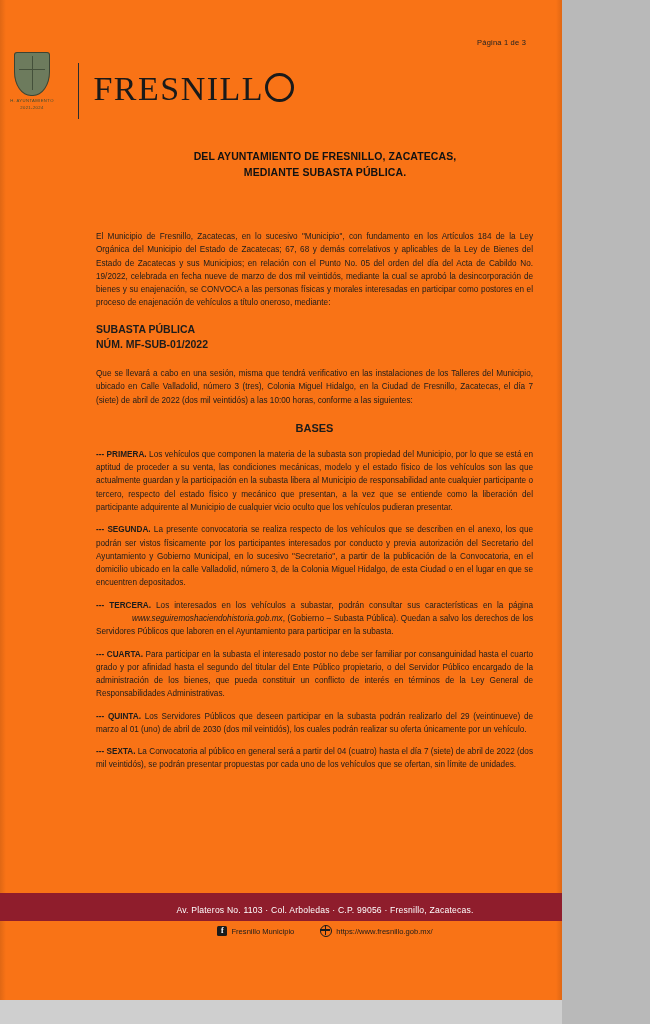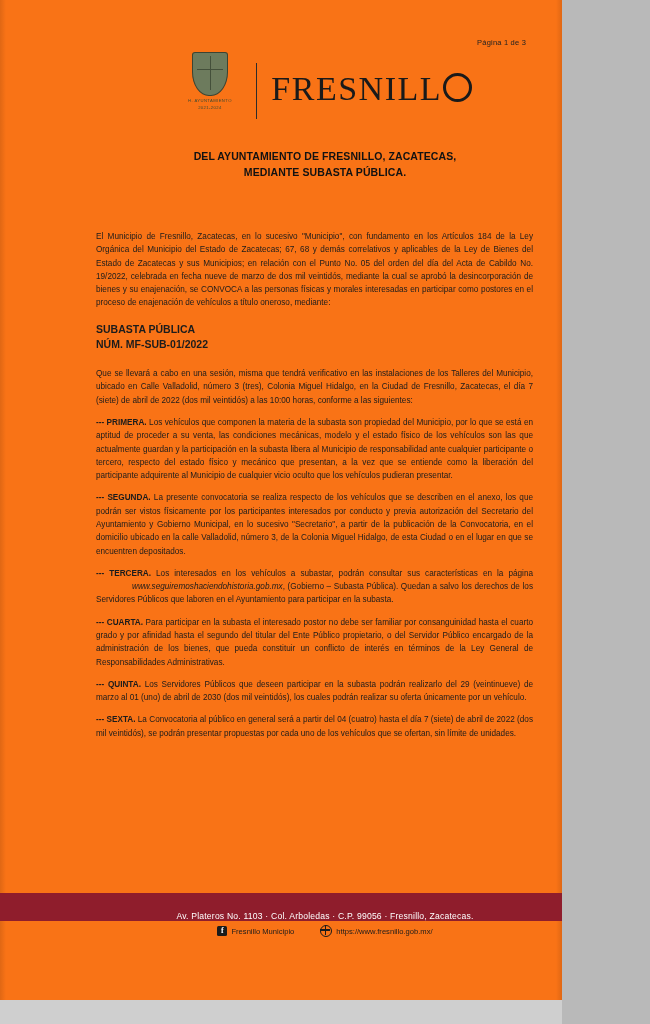--- a/index.html
+++ b/index.html
@@ -24,21 +24,21 @@
     color: #222;
     letter-spacing: .2px;
   }
   
   .header {
     position: absolute;
     top: 52px;
     left: 0;
     width: 650px;
     display: flex;
-    justify-content: center;
+    justify-content: flex-start;
     align-items: center;
   }
   .crest {
     width: 64px;
     height: 78px;
     position: relative;
     display: flex;
     flex-direction: column;
     align-items: center;
     justify-content: flex-start;
@@ -160,21 +160,21 @@
   .footer-bar {
     position: absolute;
     left: 0;
     top: 899px;
     width: 650px;
     height: 22px;
     background: #8f1d2c;
     color: #fff;
     font-size: 8.6px;
     display: flex;
-    align-items: flex-end;
+    align-items: center;
     justify-content: center;
     letter-spacing: .2px;
   }
   .footer-links {
     position: absolute;
     left: 0;
     top: 925px;
     width: 650px;
     display: flex;
     align-items: center;
@@ -253,20 +253,21 @@
   <div class="body">
     <p>El Municipio de Fresnillo, Zacatecas, en lo sucesivo "Municipio", con fundamento en los Artículos 184 de la Ley Orgánica del Municipio del Estado de Zacatecas; 67, 68 y demás correlativos y aplicables de la Ley de Bienes del Estado de Zacatecas y sus Municipios; en relación con el Punto No. 05 del orden del día del Acta de Cabildo No. 19/2022, celebrada en fecha nueve de marzo de dos mil veintidós, mediante la cual se aprobó la desincorporación de bienes y su enajenación, se CONVOCA a las personas físicas y morales interesadas en participar como postores en el proceso de enajenación de vehículos a título oneroso, mediante:</p>
 
     <div class="center">
       <div>SUBASTA PÚBLICA</div>
       <div>NÚM. MF-SUB-01/2022</div>
     </div>
 
     <p>Que se llevará a cabo en una sesión, misma que tendrá verificativo en las instalaciones de los Talleres del Municipio, ubicado en Calle Valladolid, número 3 (tres), Colonia Miguel Hidalgo, en la Ciudad de Fresnillo, Zacatecas, el día 7 (siete) de abril de 2022 (dos mil veintidós) a las 10:00 horas, conforme a las siguientes:</p>
 
+    <div class="bases">BASES</div>
 
     <p><b>--- PRIMERA.</b><span> Los vehículos que componen la materia de la subasta son propiedad del Municipio, por lo que se está en aptitud de proceder a su venta, las condiciones mecánicas, modelo y el estado físico de los vehículos son las que actualmente guardan y la participación en la subasta libera al Municipio de responsabilidad ante cualquier participante o tercero, respecto del estado físico y mecánico que presentan, a la vez que se entiende como la liberación del participante adquirente al Municipio de cualquier vicio oculto que los vehículos pudieran presentar.</span></p>
 
     <p><b>--- SEGUNDA.</b><span> La presente convocatoria se realiza respecto de los vehículos que se describen en el anexo, los que podrán ser vistos físicamente por los participantes interesados por conducto y previa autorización del Secretario del Ayuntamiento y Gobierno Municipal, en lo sucesivo "Secretario", a partir de la publicación de la Convocatoria, en el domicilio ubicado en la calle Valladolid, número 3, de la Colonia Miguel Hidalgo, de esta Ciudad o en el lugar en que se encuentren depositados.</span></p>
 
     <p><b>--- TERCERA.</b><span> Los interesados en los vehículos a subastar, podrán consultar sus características en la página </span><i>www.seguiremoshaciendohistoria.gob.mx</i><span>, (Gobierno – Subasta Pública). Quedan a salvo los derechos de los Servidores Públicos que laboren en el Ayuntamiento para participar en la subasta.</span></p>
 
     <p><b>--- CUARTA.</b><span> Para participar en la subasta el interesado postor no debe ser familiar por consanguinidad hasta el cuarto grado y por afinidad hasta el segundo del titular del Ente Público propietario, o del Servidor Público encargado de la administración de los bienes, que pueda constituir un conflicto de interés en términos de la Ley General de Responsabilidades Administrativas.</span></p>
 
     <p><b>--- QUINTA.</b><span> Los Servidores Públicos que deseen participar en la subasta podrán realizarlo del 29 (veintinueve) de marzo al 01 (uno) de abril de 2030 (dos mil veintidós), los cuales podrán realizar su oferta únicamente por un vehículo.</span></p>

